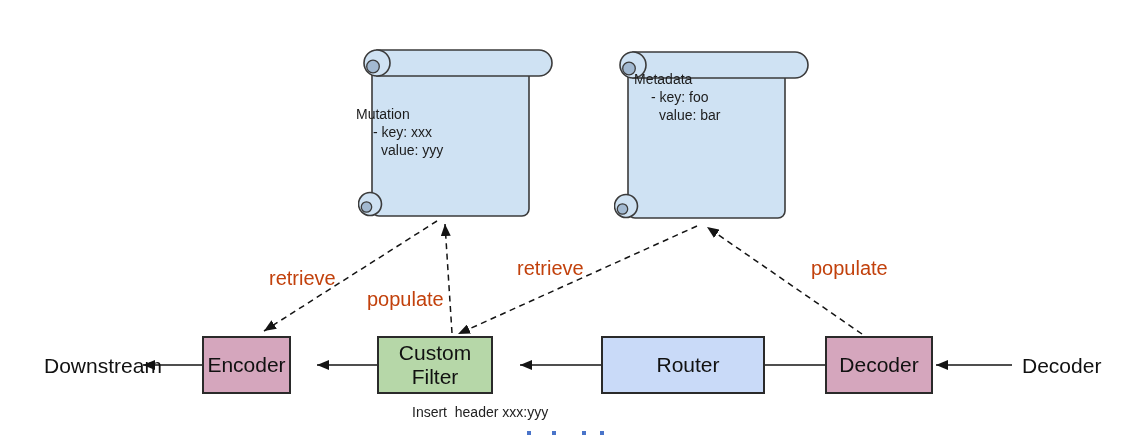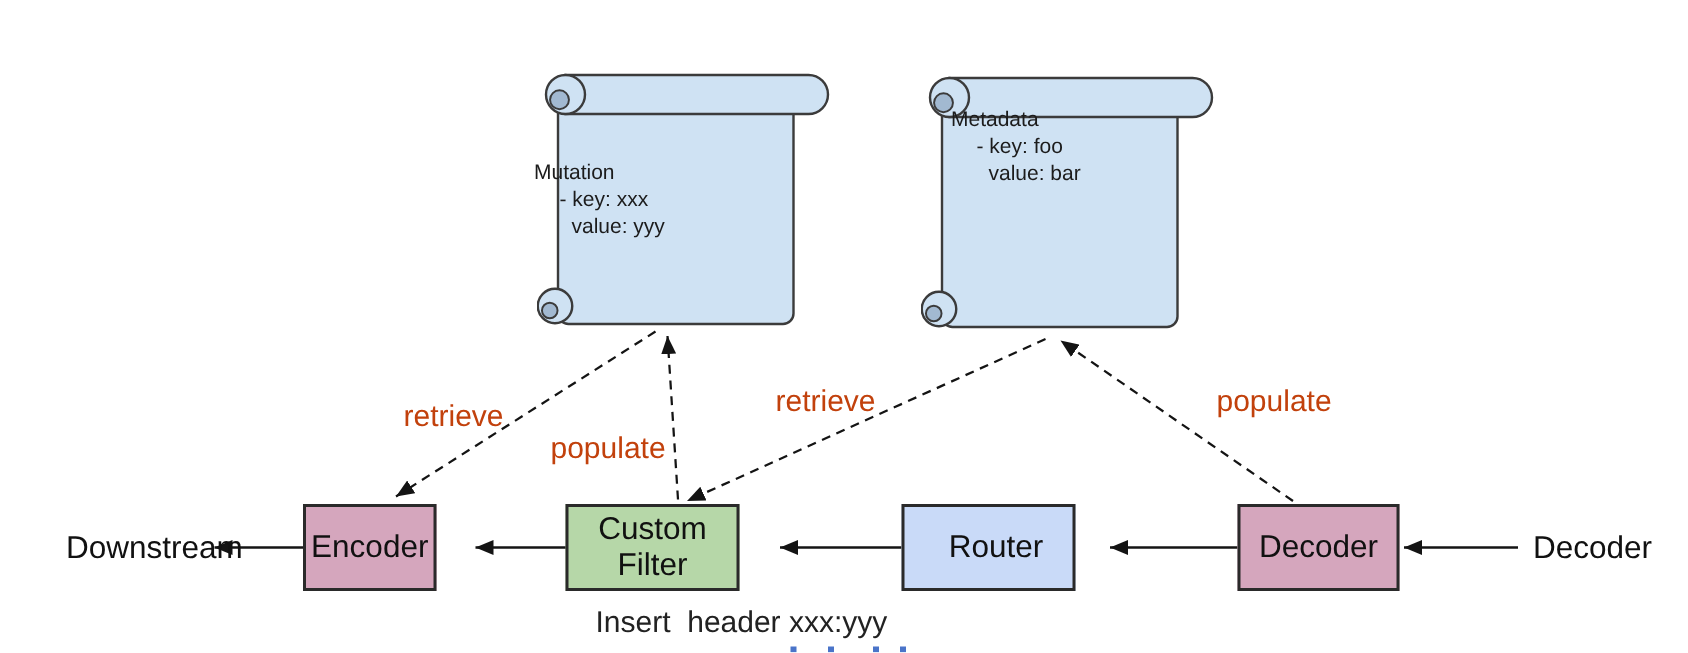--- a/index.html
+++ b/index.html
@@ -10,40 +10,40 @@
   .abs{position:absolute;}
   svg{display:block;}
   
   .node{
     position:absolute;top:336px;height:58px;box-sizing:border-box;
     border:2px solid #2a2a2a;display:flex;align-items:center;justify-content:center;
     text-align:center;font-size:21px;line-height:24px;white-space:pre-line;color:#111;
   }
   .node-encoder{left:202px;width:89px;}
   .node-custom-filter{left:377px;width:116px;}
-  .node-router{left:601px;width:116px;padding-left:10px;}
+  .node-router{left:601px;width:164px;padding-left:10px;}
   .node-decoder{left:825px;width:108px;}
   
   .endpoint{position:absolute;top:354px;font-size:21px;color:#111;}
   .endpoint-left{left:4px;margin-left:40px;}
   .endpoint-right{left:1022px;}
   
   .edge-label{position:absolute;font-size:20px;color:#c2410c;}
   .el-retrieve-left{left:269px;top:267px;}
   .el-populate-left{left:367px;top:288px;}
   .el-retrieve-right{left:517px;top:257px;}
   .el-populate-right{left:811px;top:257px;}
   
   .scroll-text{position:absolute;font-size:14px;line-height:18px;color:#1c1c1c;}
   .scroll-text-1{left:356px;top:84px;margin-top:21px;}
   .scroll-text-2{left:634px;top:70px;}
   .st-l1{padding-left:17px;}
   .st-l2{padding-left:25px;}
   
-  .caption{position:absolute;left:397px;top:404px;font-size:20px;color:#222;white-space:pre;}
+  .caption{position:absolute;left:412px;top:404px;font-size:14px;color:#222;white-space:pre;}
   
   .frag{position:absolute;top:431px;width:4px;height:4px;}
   .frag-1{left:527px;} .frag-2{left:552px;} .frag-3{left:582px;} .frag-4{left:600px;}
 </style>
 </head>
 <body>
 
 <div id="stage">
 
   <svg class="abs" style="left:358px;top:46px" width="196" height="180" viewBox="0 0 196 180">

